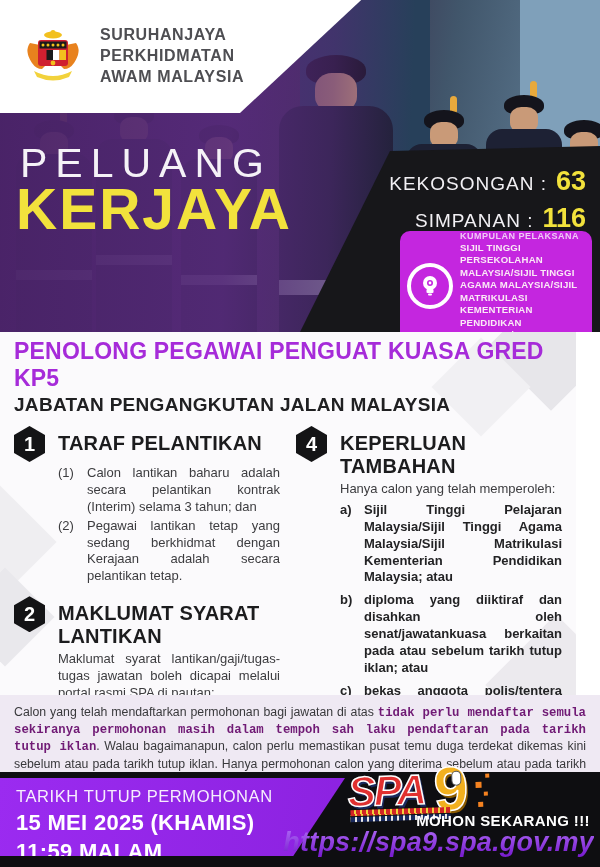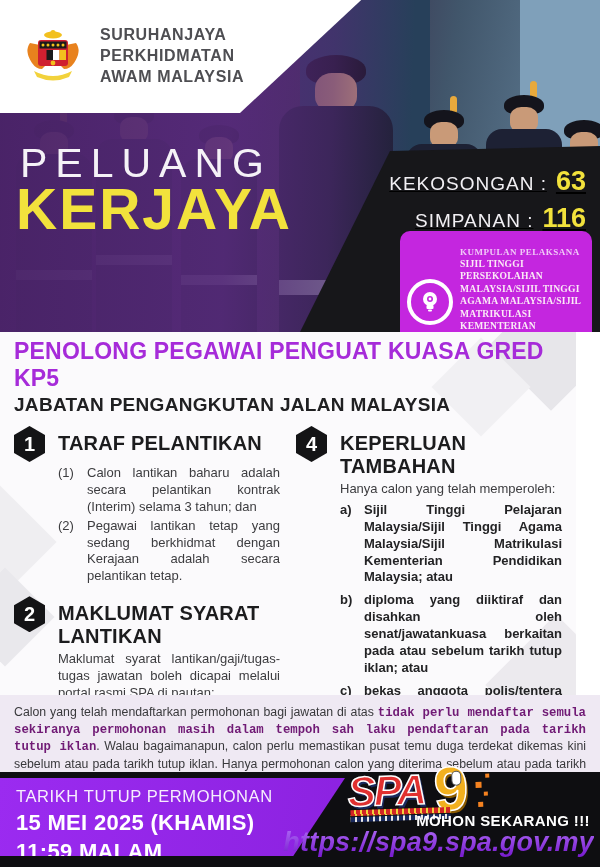--- a/index.html
+++ b/index.html
@@ -19,28 +19,28 @@
   .officer .belt { position:absolute; left:-14px; top:150px; width:76px; height:10px; background:#8a8f9c; }
   .hero-overlay { position:absolute; inset:0;
           background:linear-gradient(92deg, rgba(74,35,104,.96) 0%, rgba(86,42,122,.9) 38%, rgba(86,42,122,.55) 55%, rgba(86,42,122,0) 68%); }
 
   .hero-title1 { position:absolute; left:20px; top:140px; font-size:41px; font-weight:300; letter-spacing:8px; color:#f5f2f7; }
   .hero-title2 { position:absolute; left:16px; top:176px; font-size:57px; font-weight:900; letter-spacing:2px; color:#f2e23c; }
 
   
   .stats-panel { position:absolute; inset:0; background:#17171a;
           clip-path:polygon(65% 45.5%, 100% 44%, 100% 100%, 50% 100%); }
-  .stats { position:absolute; right:14px; top:166px; text-align:left;text-decoration:underline; }
+  .stats { position:absolute; right:14px; top:166px; text-align:left; }
   .stat-row { display:flex; justify-content:flex-end; align-items:baseline; gap:9px; margin-bottom:6px; }
   .stat-label { font-size:19px; font-weight:300; color:#f2f0f4; letter-spacing:1px; }
   .stat-value { font-size:27px; font-weight:800; color:#f2e23c; }
 
   
   .badge { position:absolute; right:8px; top:231px; width:192px; min-height:91px; background:#c426df;
-           border-radius:10px; display:flex; align-items:center; gap:7px; padding:16px 8px 7px 7px;font-family:Liberation Serif, serif; }
+           border-radius:10px; display:flex; align-items:center; gap:7px; padding:0 8px 7px 7px; }
   .bulb-wrap { flex:none; width:46px; height:46px; border:4px solid #fff; border-radius:50%;
            display:flex; align-items:center; justify-content:center; }
   .badge-text { flex:1; }
   .badge-label { font-size:9px; letter-spacing:.5px; color:rgba(255,255,255,.75); font-weight:600; margin-bottom:1px; }
   .badge-qual { font-size:9.6px; font-weight:800; color:#fbe9f6; line-height:1.3; letter-spacing:.2px; }
 
   
   .header { position:absolute; left:0; top:0; width:600px; height:113px; background:#ffffff;
             clip-path:polygon(0 0, 60.2% 0, 40% 100%, 0 100%); display:flex; align-items:center; padding-left:22px; gap:16px; }
   .agency { font-size:16px; font-weight:800; color:#4e4e52; letter-spacing:.6px; line-height:1.3; }

